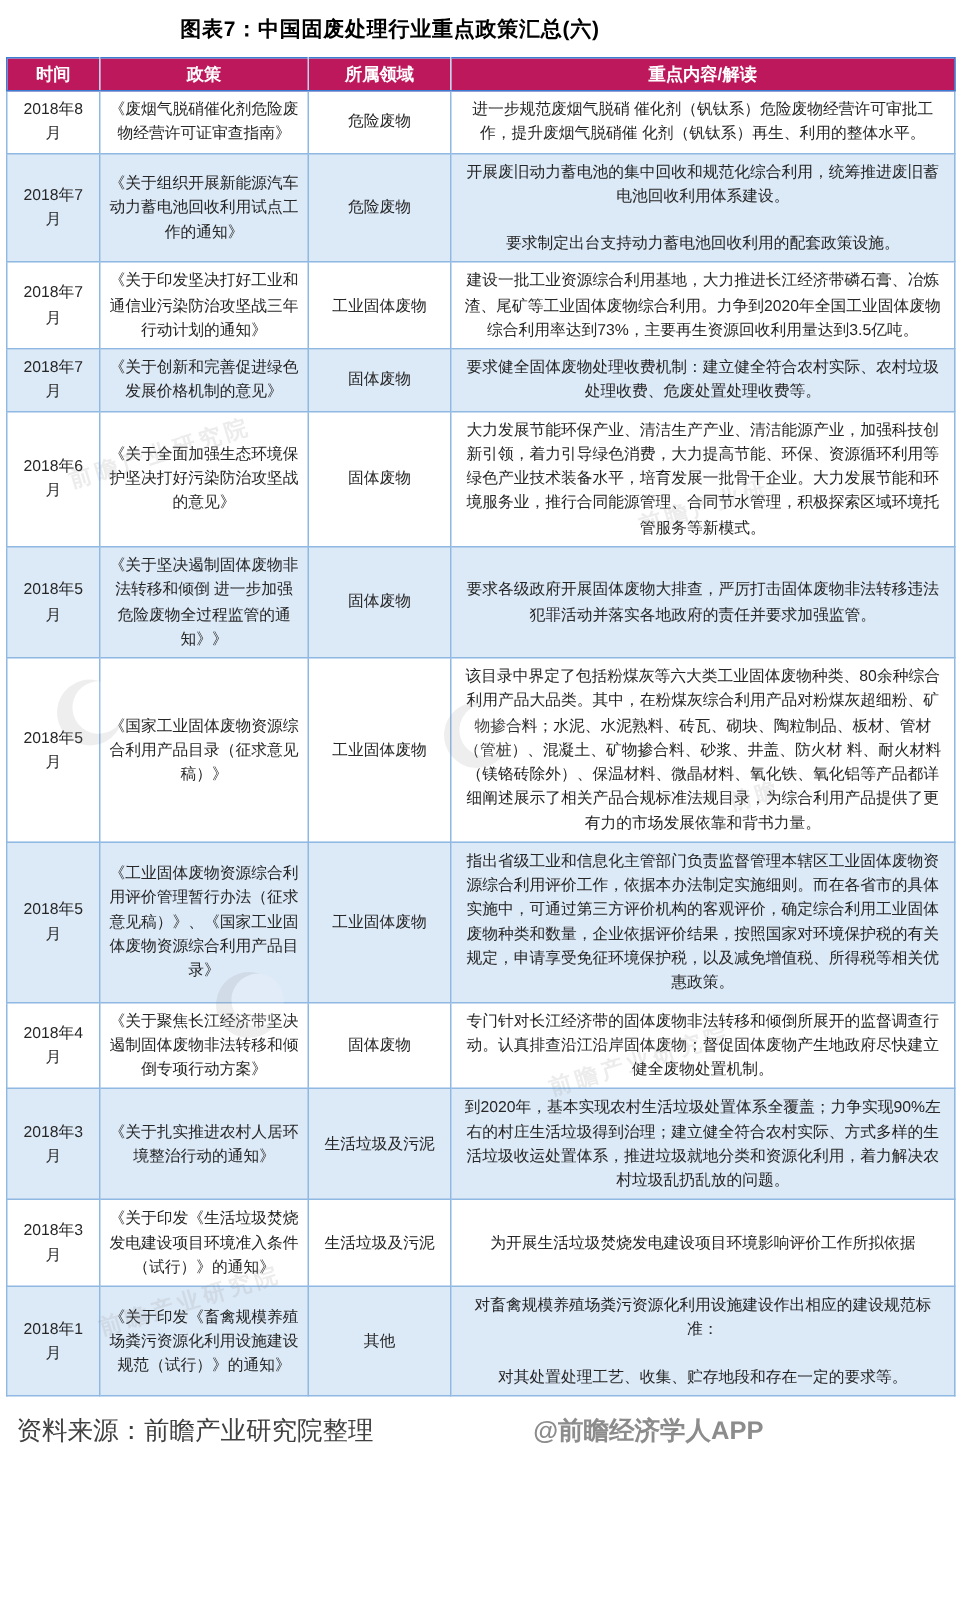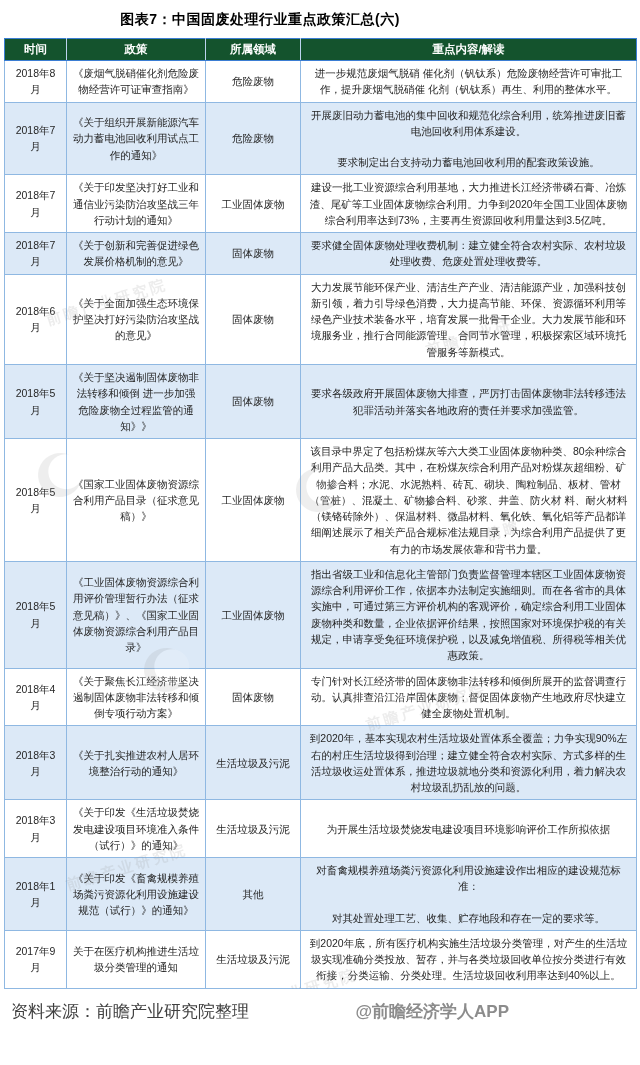--- a/index.html
+++ b/index.html
@@ -16,21 +16,21 @@
   }
   .table-wrap { position:relative; }
   table.policy-table {
     width:632px; border-collapse:collapse; table-layout:fixed;
   }
   table.policy-table col.c-time   { width:62px;  }
   table.policy-table col.c-policy { width:139px; }
   table.policy-table col.c-field  { width:95px;  }
   table.policy-table col.c-content{ width:336px; }
   table.policy-table th {
-    background:#14532d; color:#fff; font-weight:bold;
+    background:#be185d; color:#fff; font-weight:bold;
     font-size:11.5px; padding:3px 2px; text-align:center;
     border:1px solid #3B7DD3; border-right:1px solid #bdd3ee;
   }
   table.policy-table th:last-child { border-right:1px solid #3B7DD3; }
   table.policy-table td {
     border:1px solid #8FB8E2;
     font-size:10.5px; line-height:1.55; text-align:center; vertical-align:middle;
     padding:4px 6px; color:#262626; word-break:break-all;
   }
   tbody tr:nth-child(even) td { background:#DCE9F7; }
@@ -169,28 +169,20 @@
           </tr>
           <tr>
             <td>2018年1月</td>
             <td>《关于印发《畜禽规模养殖场粪污资源化利用设施建设规范（试行）》的通知》</td>
             <td>其他</td>
             <td>
               <div class="para">对畜禽规模养殖场粪污资源化利用设施建设作出相应的建设规范标准：</div>
               <div class="para">对其处置处理工艺、收集、贮存地段和存在一定的要求等。</div>
             </td>
           </tr>
-          <tr>
-            <td>2017年9月</td>
-            <td>关于在医疗机构推进生活垃圾分类管理的通知</td>
-            <td>生活垃圾及污泥</td>
-            <td>
-              <div class="para">到2020年底，所有医疗机构实施生活垃圾分类管理，对产生的生活垃圾实现准确分类投放、暂存，并与各类垃圾回收单位按分类进行有效衔接，分类运输、分类处理。生活垃圾回收利用率达到40%以上。</div>
-            </td>
-          </tr>
         </tbody>
     </table>
 
     <div class="wm-layer">
       <span class="wm-text" style="left:40px;  top:255px;">前瞻产业研究院</span>
       <span class="wm-text" style="left:420px; top:285px;">前瞻产业研究院</span>
       <div class="wm-logo" style="left:34px;  top:415px;"></div>
       <div class="wm-logo" style="left:292px; top:430px;"></div>
       <span class="wm-text" style="left:480px; top:470px;">前瞻产业研究院</span>
       <div class="wm-logo" style="left:140px; top:610px;"></div>

